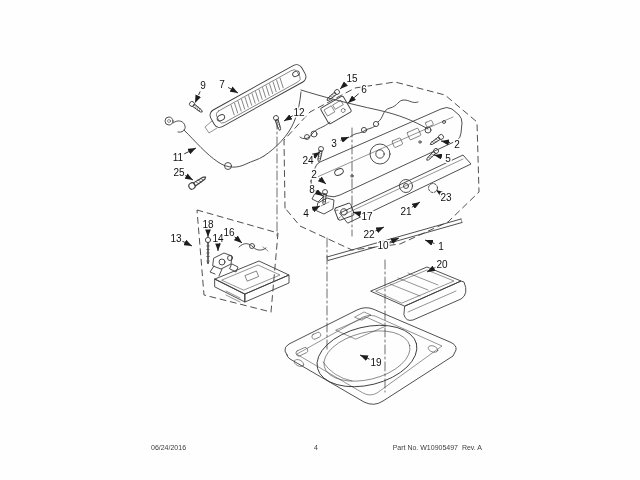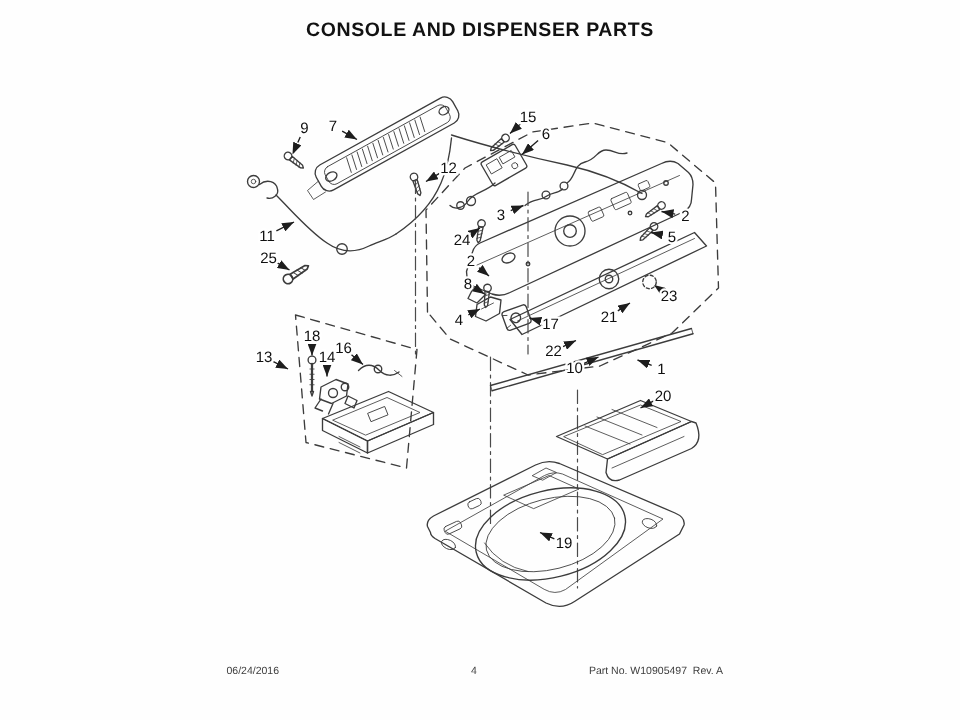--- a/index.html
+++ b/index.html
@@ -19,21 +19,20 @@
   .leader{stroke:#1d1d1d;stroke-width:.9;fill:none;}
   .leader.dash{stroke-dasharray:4 3;}
   .callout-num{font:10px "Liberation Sans",sans-serif;fill:#101010;text-anchor:middle;
                paint-order:stroke;stroke:#ffffff;stroke-width:3px;}
 </style>
 </head>
 <body>
 
 <div class="page">
 
-  <h1 class="title">CONSOLE AND DISPENSER PARTS</h1>
 
   <svg id="diagram-svg" width="640" height="480" viewBox="0 0 640 480">
     <defs>
       <marker id="arrowhead" viewBox="0 0 8 6" refX="8" refY="3" markerWidth="8" markerHeight="6" orient="auto" markerUnits="userSpaceOnUse">
         <path d="M0,0 L8,3 L0,6 Z" fill="#1d1d1d"></path>
       </marker>
       <g id="screw-shape" stroke="#3c3c3c" fill="none" stroke-width=".9" stroke-linecap="round">
         <circle cx="0" cy="0" r="2.5"></circle>
         <path d="M2.3,-1.5 L11.5,-1.1 L13,0 L11.5,1.1 L2.3,1.5 Z"></path>
         <path d="M4.2,-1.5 l1.4,3 M6.6,-1.5 l1.4,3 M9,-1.4 l1.3,2.8" stroke-width=".5"></path>

